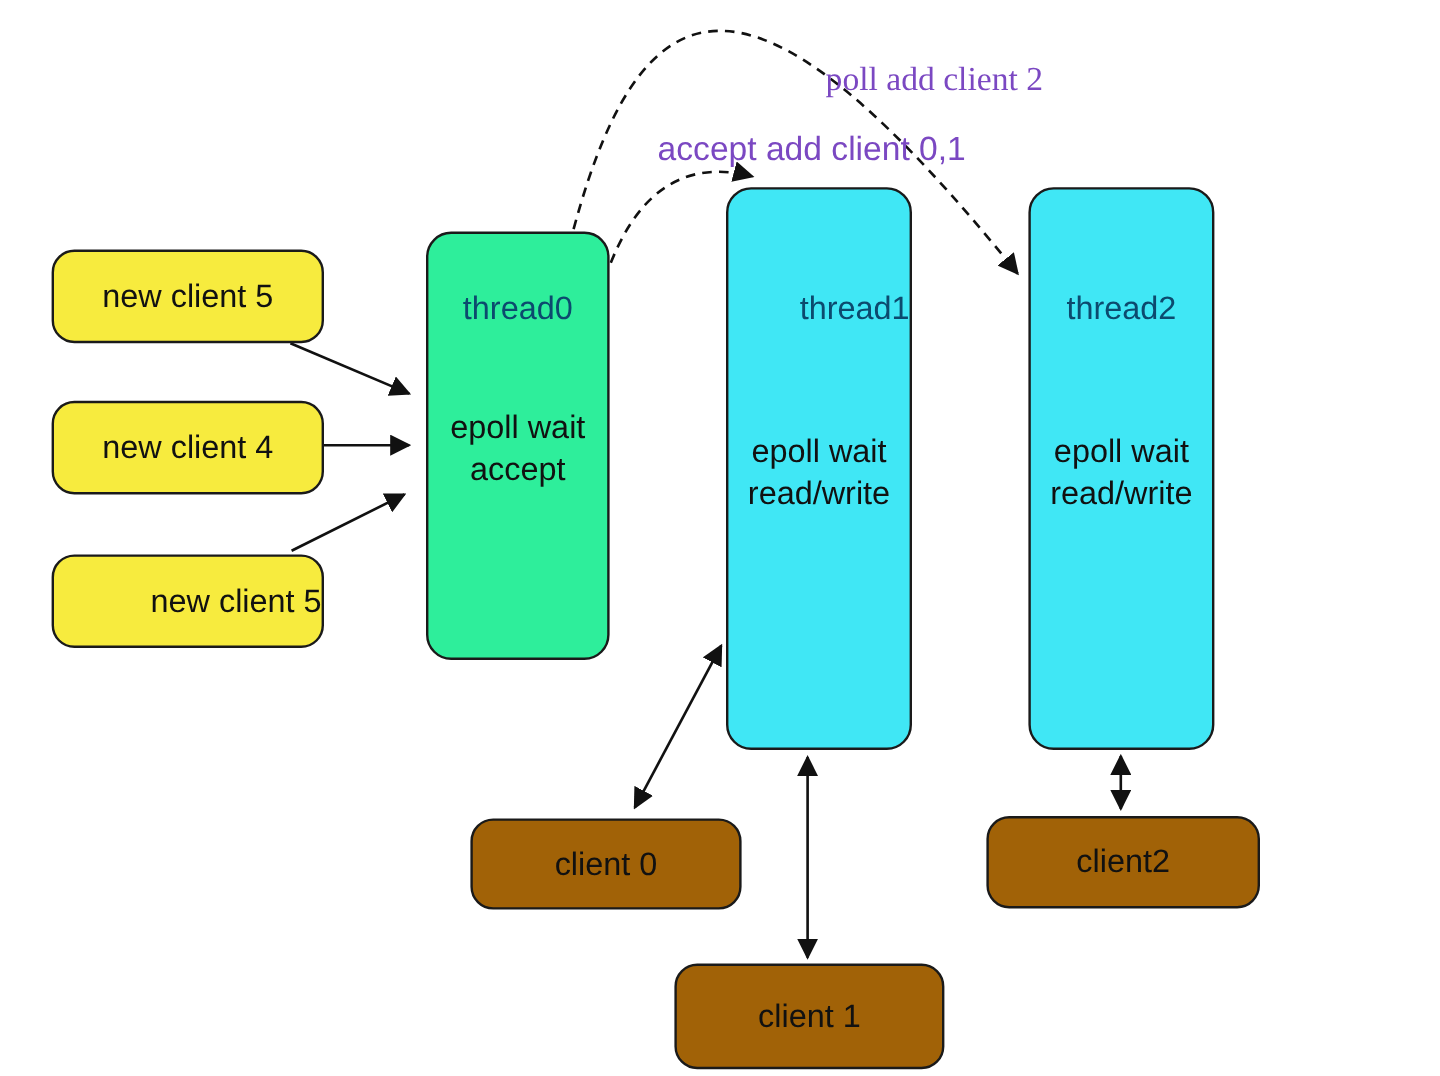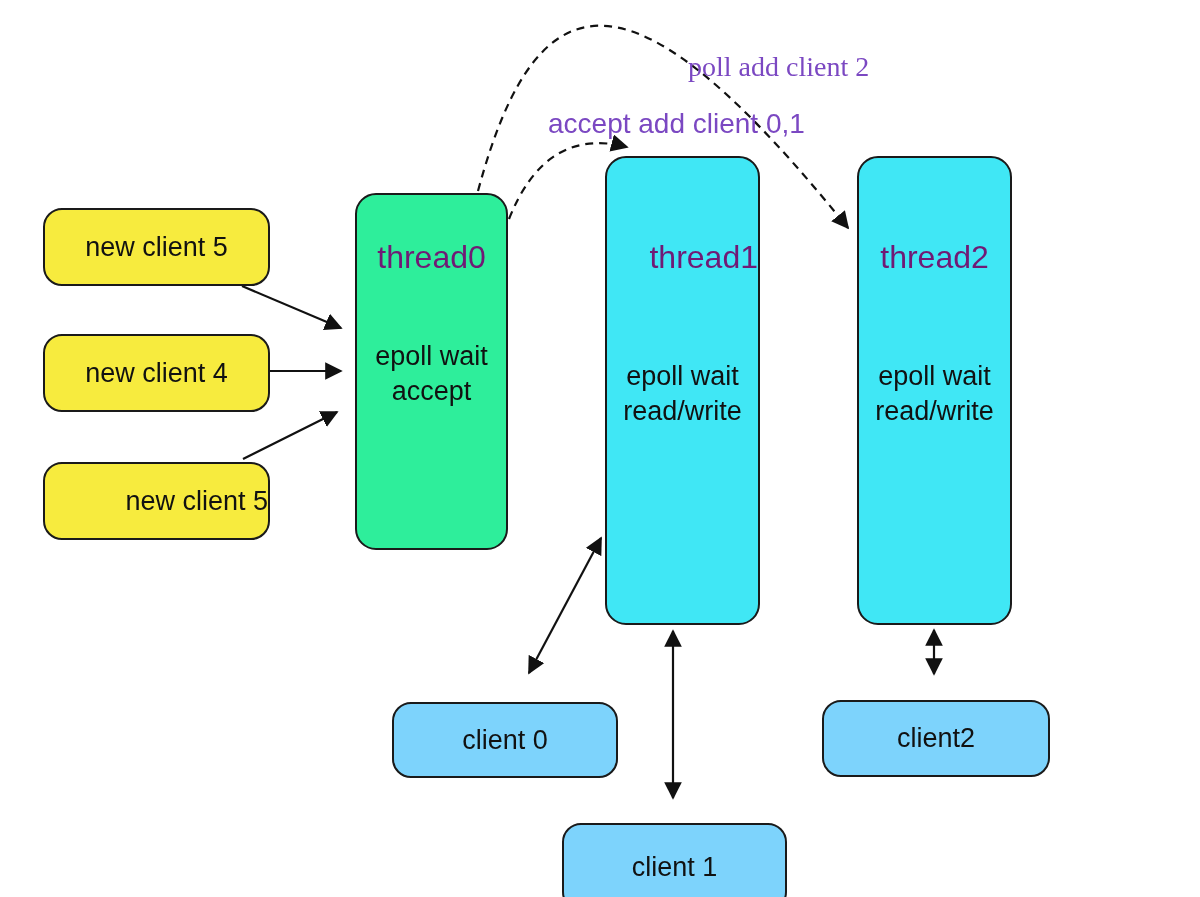--- a/index.html
+++ b/index.html
@@ -38,27 +38,27 @@
     justify-content: center;
     text-align: center;
     font-size: 27px;
     color: #111111;
   }
   .node.small { border-radius: 19px; }
   .node.tall  { border-radius: 21px; }
   .yellow { background: #F7EB3E; }
   .green  { background: #2EEE9B; }
   .cyan   { background: #40E7F5; }
-  .lilac  { background: #7dd3fc; margin-top: 20px; }
+  .lilac  { background: #a16207; }
   .node-title {
     position: absolute;
     left: 0; right: 0;
     text-align: center;
-    color: #701a75;
-    font-size: 32px;
+    color: #0c4a6e;
+    font-size: 27px;
     line-height: 34px;
   }
   .node-body {
     position: absolute;
     left: 0; right: 0;
     text-align: center;
     color: #111111;
     font-size: 27px;
     line-height: 35px;
     white-space: pre-line;

